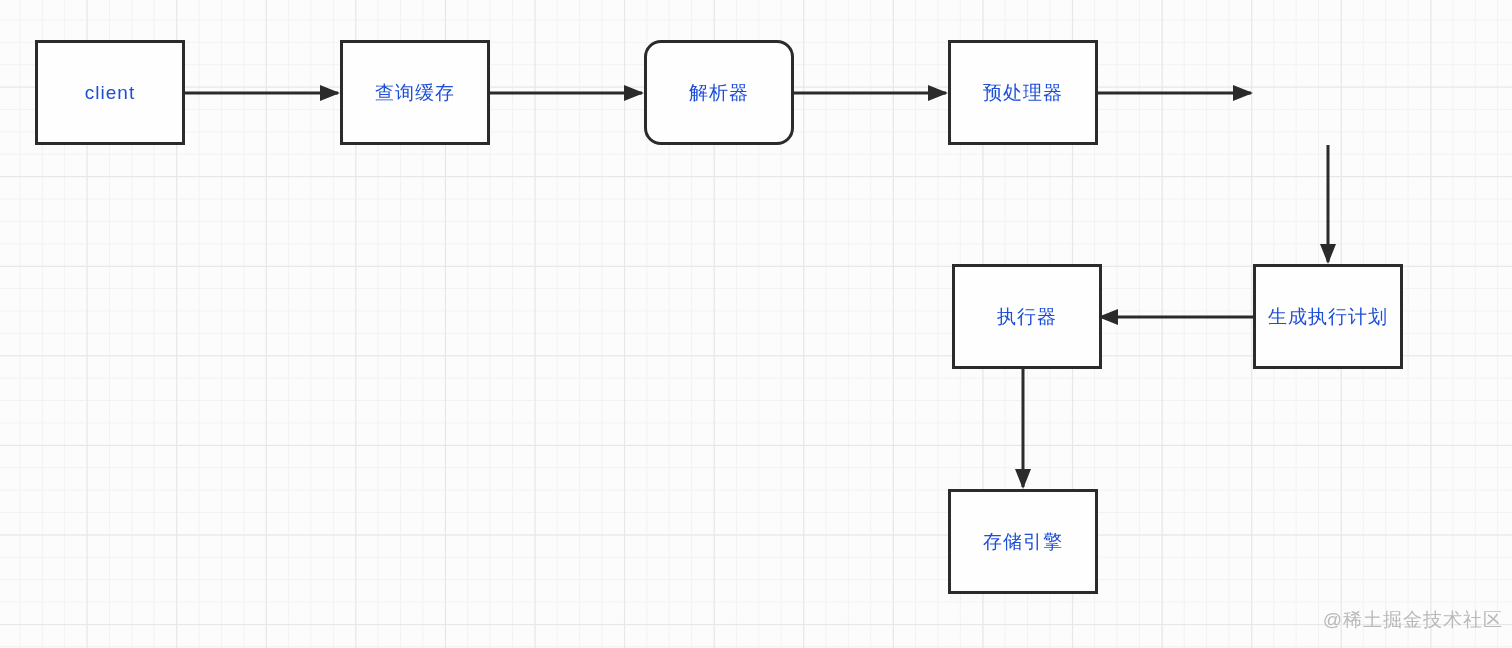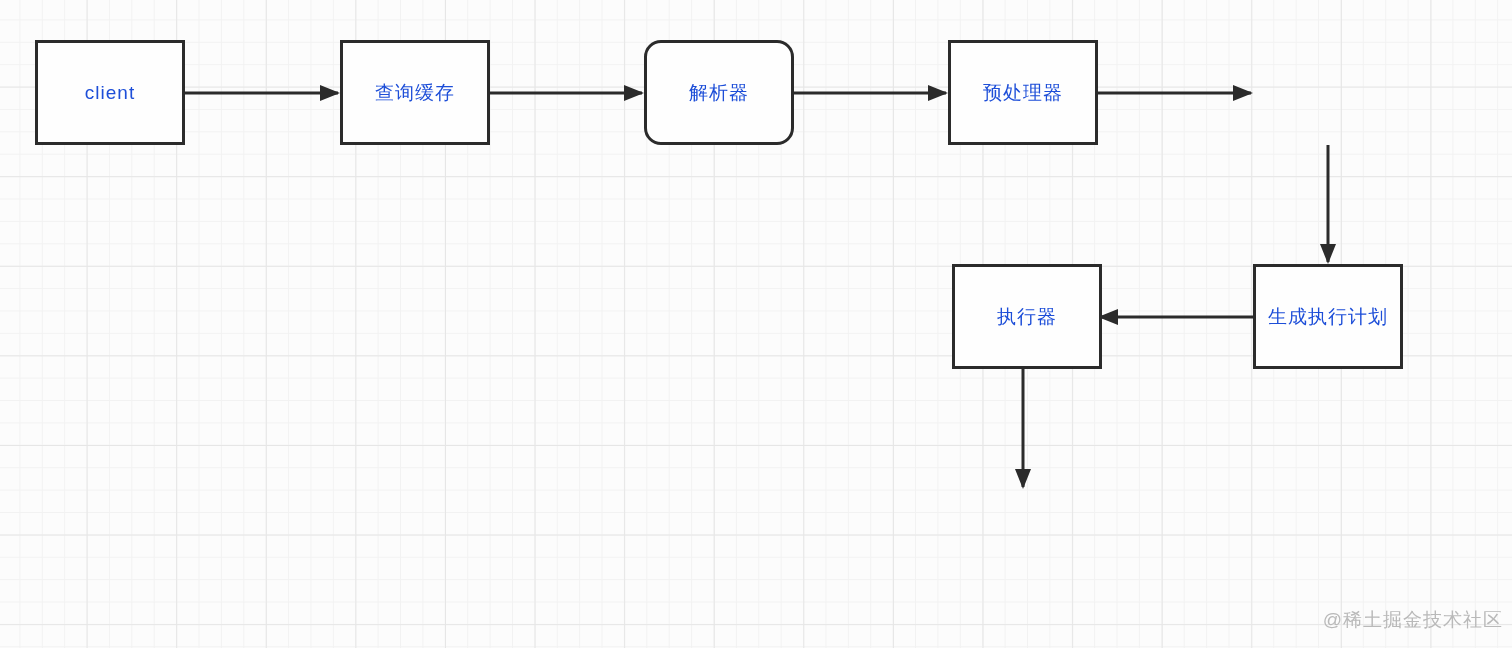--- a/index.html
+++ b/index.html
@@ -96,16 +96,19 @@
 
 
   <div class="node node-exec-plan">
     <span>生成执行计划</span>
   </div>
 
   <div class="node node-executor">
     <span>执行器</span>
   </div>
 
+  <div class="node node-storage-engine">
+    <span>存储引擎</span>
+  </div>
 
   <div class="watermark">@稀土掘金技术社区</div>
 
 </div>
 
 </body></html>

